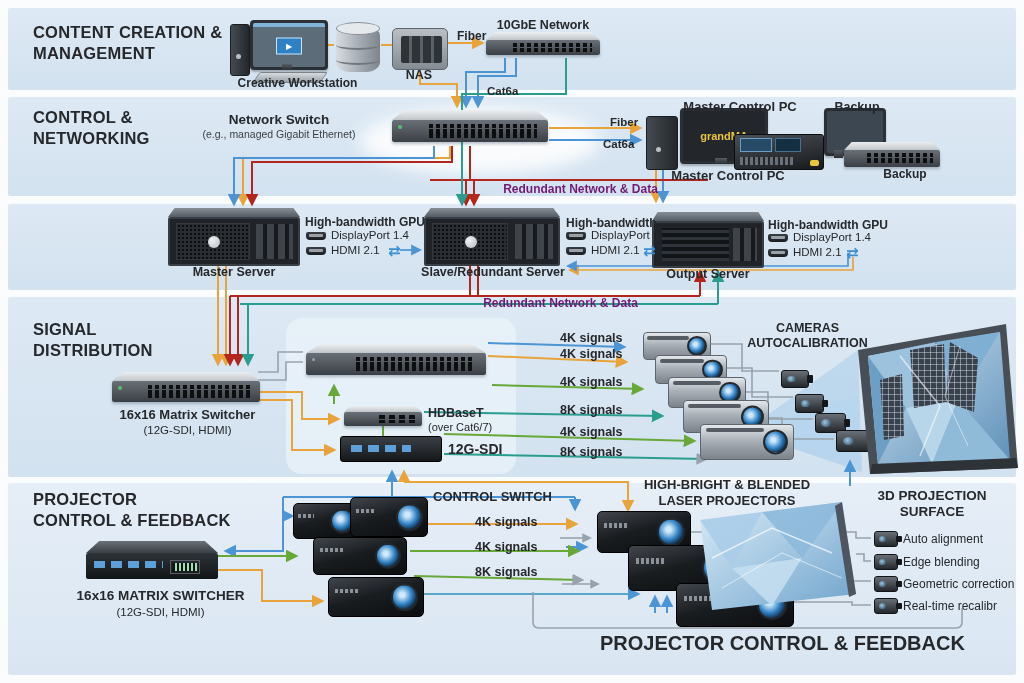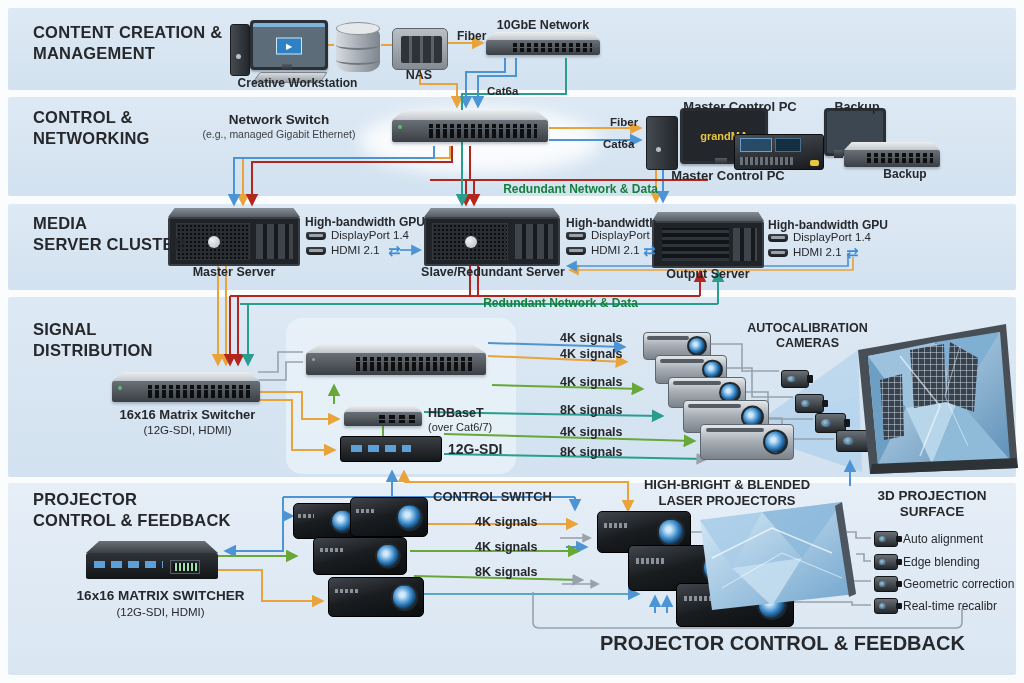--- a/index.html
+++ b/index.html
@@ -4,21 +4,21 @@
 <style>
   html,body{margin:0;padding:0;background:#fff}
   .canvas{position:relative;width:1024px;height:683px;background:#fbfcfe;overflow:hidden;
     font-family:"Liberation Sans","DejaVu Sans",sans-serif;color:#26282b}
   .band{position:absolute;left:8px;width:1008px;background:linear-gradient(#dde9f4,#d3e2f0);border-radius:2px;z-index:0}
   .panel{position:absolute;background:rgba(235,244,250,.72);border-radius:16px;z-index:1}
   .wires{position:absolute;left:0;top:0;z-index:2}
   .dev{position:absolute;z-index:3}
   .t{position:absolute;z-index:4;line-height:1.2;white-space:nowrap}
   .b{font-weight:bold}.sb{font-weight:600}.c{text-align:center}
-  .red{color:#15803d}
+  .red{color:#701a75}
   .band-label{font-weight:bold;font-size:16.5px;letter-spacing:.2px;color:#26282b;line-height:1.28}
   
   .sw-top{height:8px;background:linear-gradient(#eceef0,#c2c7cb);clip-path:polygon(8% 0,92% 0,100% 100%,0 100%)}
   .sw-body{position:relative;height:15px;background:linear-gradient(#6a7077,#3a3f45);border-radius:2px;box-shadow:0 2px 3px rgba(40,60,80,.3)}
   .sw-ports{position:absolute;left:24%;right:7%;top:3px;height:9px;background:repeating-linear-gradient(90deg,#0c0e10 0 4px,transparent 4px 7px)}
   .sw-ports::after{content:"";position:absolute;left:0;right:0;top:4px;height:1px;background:#565c63}
   .led{position:absolute;left:6px;top:5px;width:4px;height:4px;border-radius:50%;background:#58c06a}
   
   .srv-top{height:9px;background:linear-gradient(#868d94,#565c63);clip-path:polygon(5% 0,95% 0,100% 100%,0 100%)}
   .srv-body{position:relative;height:calc(100% - 9px);background:#202327;border:2px solid #393e44;border-radius:2px}
@@ -79,24 +79,20 @@
   <div class="panel" style="left:286px;top:318px;width:230px;height:156px"></div>
 
   <div class="t band-label" style="left:33px;top:22px">
     <div>CONTENT CREATION &amp;</div>
       <div>MANAGEMENT</div>
     </div>
   <div class="t band-label" style="left:33px;top:107px">
     <div>CONTROL &amp;</div>
       <div>NETWORKING</div>
     </div>
-  <div class="t band-label" style="left:33px;top:213px">
-    <div>MEDIA</div>
-      <div>SERVER CLUSTER</div>
-    </div>
   <div class="t band-label" style="left:33px;top:489px">
     <div>PROJECTOR</div>
       <div>CONTROL &amp; FEEDBACK</div>
     </div>
   <div class="t band-label" style="left:33px;top:319px">
     <div>SIGNAL</div>
       <div>DISTRIBUTION</div>
     </div>
 
   <svg class="wires" width="1024" height="683" viewBox="0 0 1024 683">
@@ -372,22 +368,22 @@
   <div class="t b" style="left:448px;top:441px;font-size:14px">12G-SDI</div>
 
   <div class="t sb" style="left:560px;top:331px;font-size:12.5px">4K signals</div>
   <div class="t sb" style="left:560px;top:347px;font-size:12.5px">4K signals</div>
   <div class="t sb" style="left:560px;top:375px;font-size:12.5px">4K signals</div>
   <div class="t sb" style="left:560px;top:403px;font-size:12.5px">8K signals</div>
   <div class="t sb" style="left:560px;top:425px;font-size:12.5px">4K signals</div>
   <div class="t sb" style="left:560px;top:445px;font-size:12.5px">8K signals</div>
 
   <div class="t b c" style="left:710px;top:321px;width:195px;font-size:12.5px">
-    <div>AUTOCALIBRATION</div>
-      <div>CAMERAS</div>
+    <div>CAMERAS</div>
+      <div>AUTOCALIBRATION</div>
     </div>
 
   <div class="dev projg" style="left:643px;top:332px;width:66px;height:26px"></div>
   <div class="dev projg" style="left:655px;top:355px;width:70px;height:27px"></div>
   <div class="dev projg" style="left:668px;top:377px;width:76px;height:29px"></div>
   <div class="dev projg" style="left:683px;top:400px;width:84px;height:31px"></div>
   <div class="dev projg" style="left:700px;top:424px;width:92px;height:34px"></div>
 
   <div class="dev cam" style="left:781px;top:370px;width:26px;height:16px"></div>
   <div class="dev cam" style="left:795px;top:394px;width:27px;height:17px"></div>

